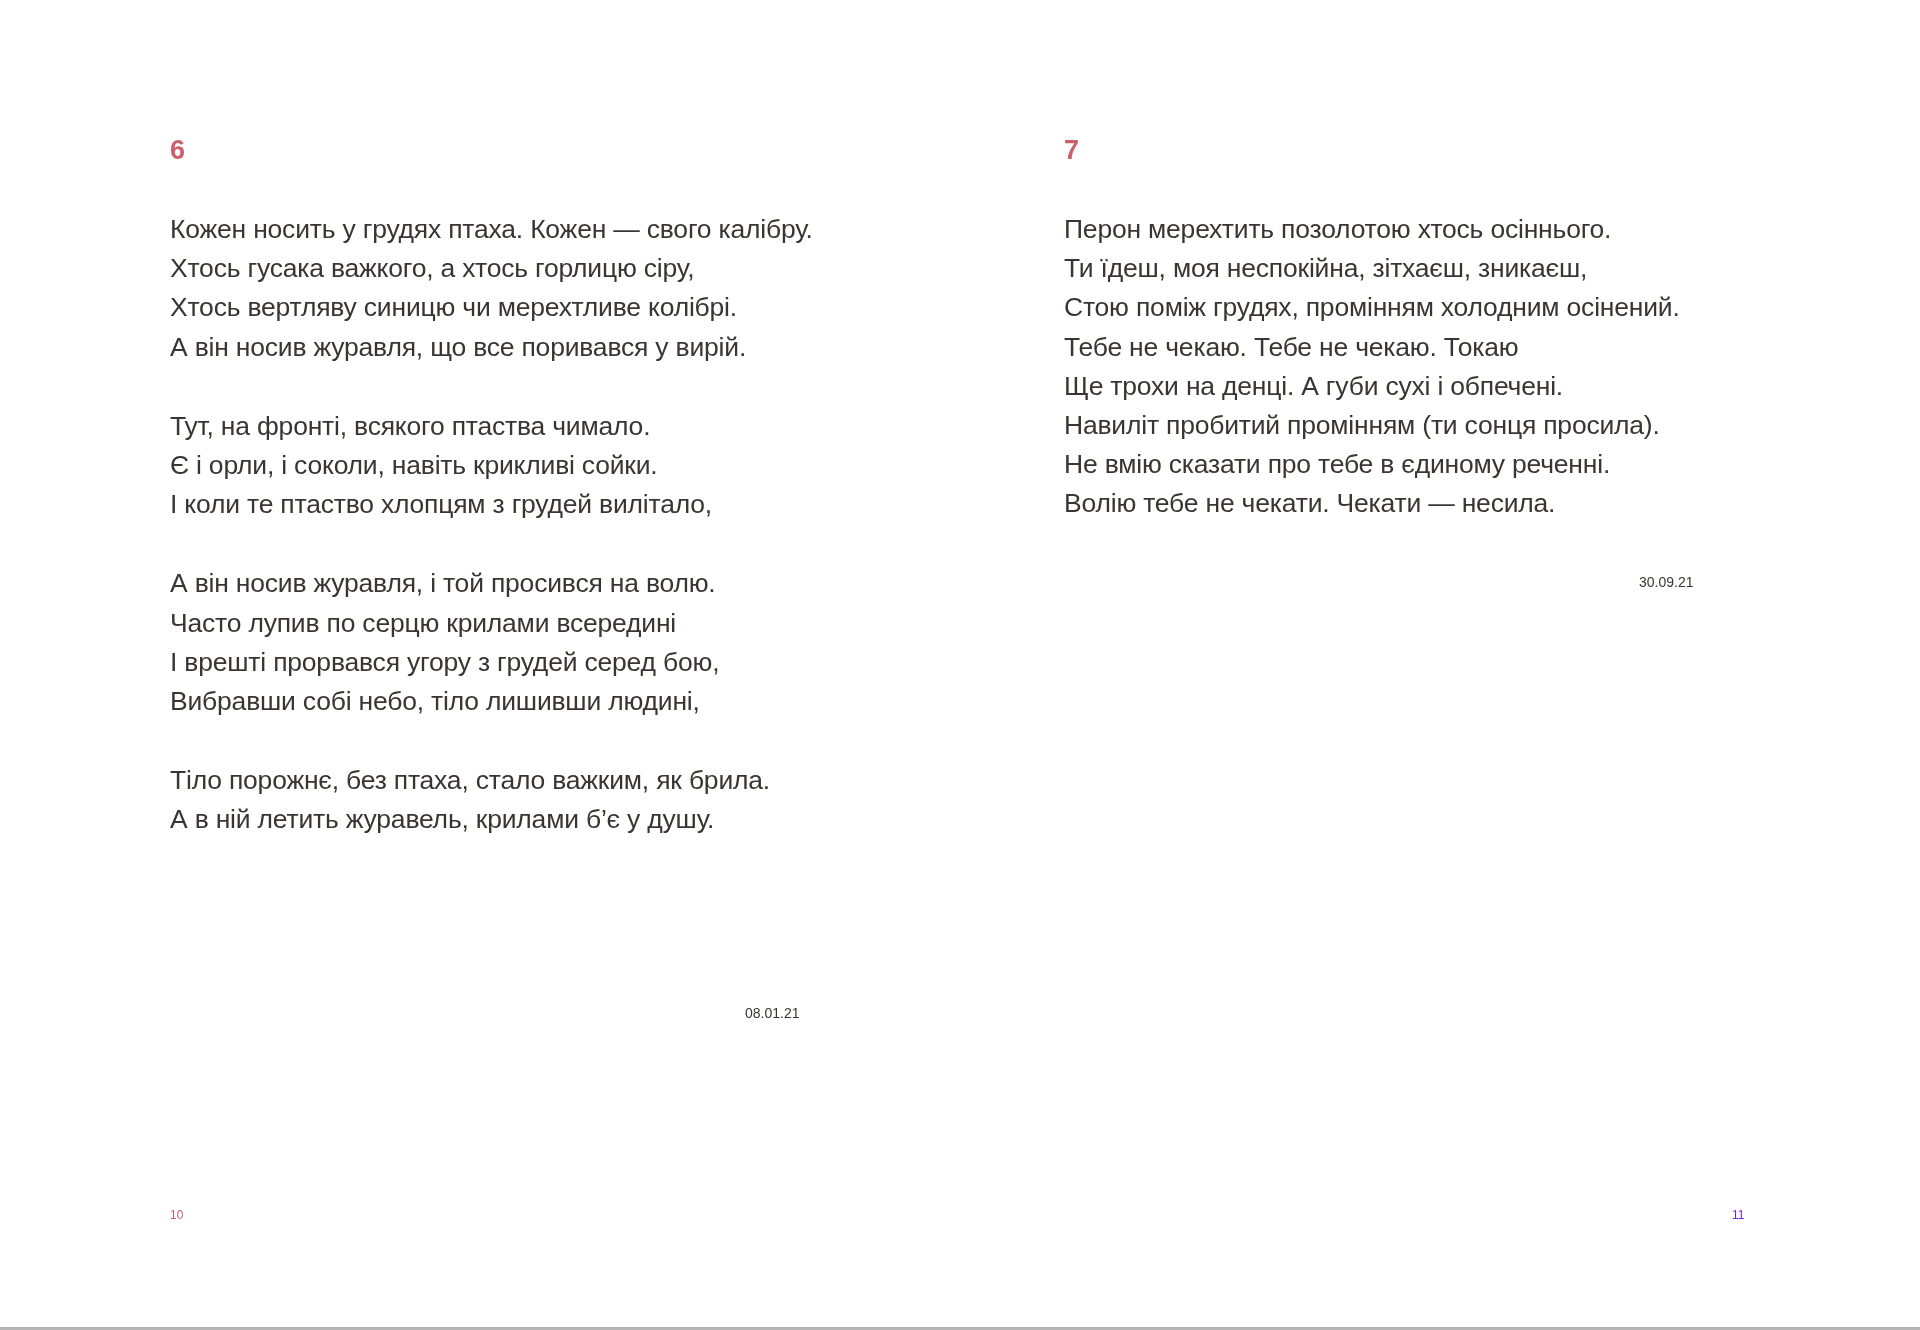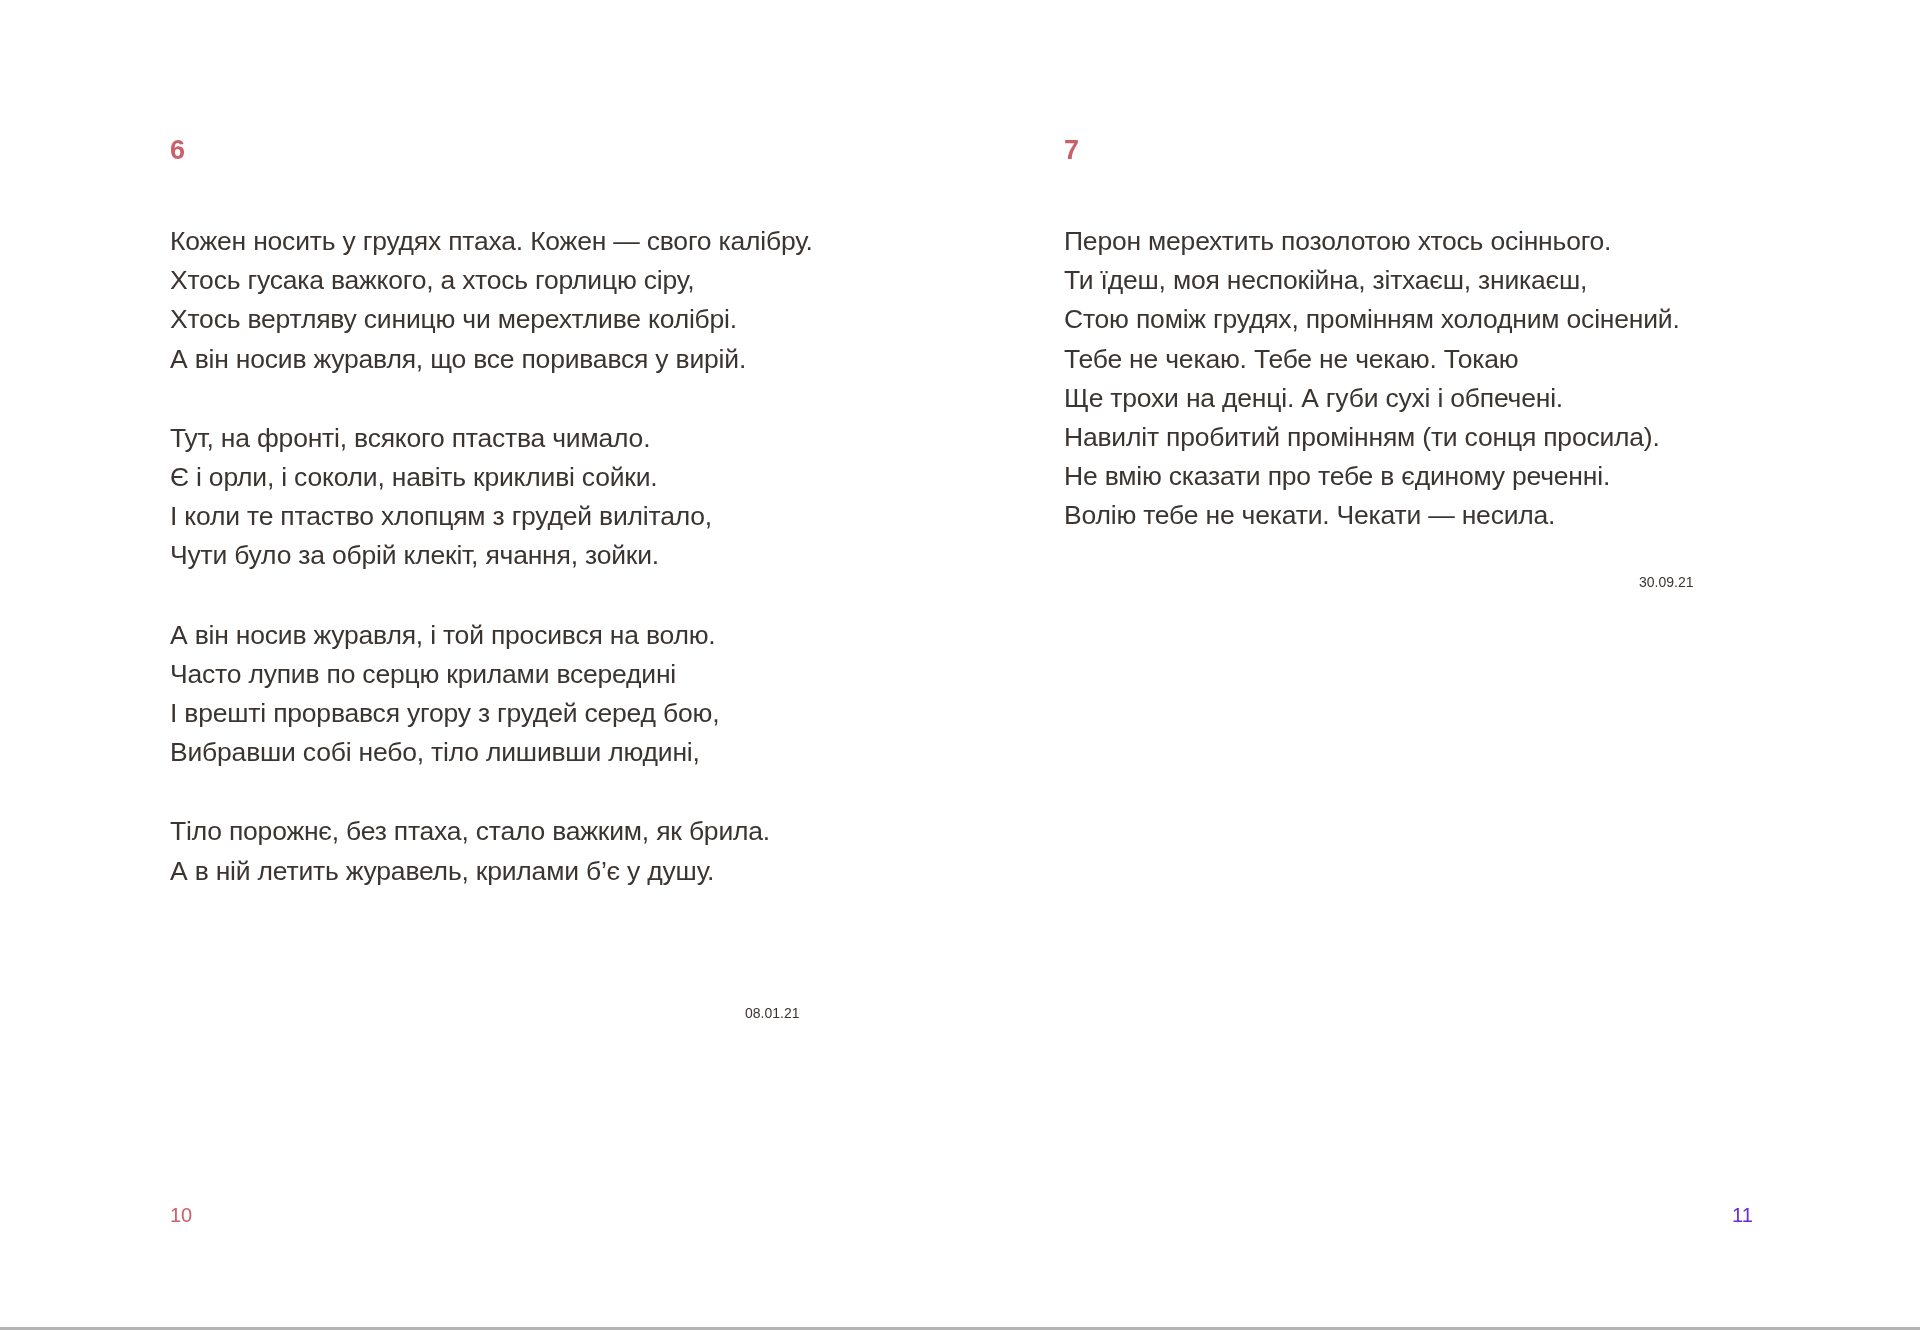--- a/index.html
+++ b/index.html
@@ -8,50 +8,49 @@
     font-family: "Liberation Sans", "DejaVu Sans", sans-serif;
     color: #3b3532;
   }
   .page { position: absolute; top: 0; height: 1327px; }
   .page.left { left: 0; width: 960px; }
   .page.right { left: 960px; width: 960px; }
   .poem-num {
     position: absolute; top: 135px; font-size: 27px; font-weight: bold; line-height: 30px;
   }
   .poem-body { position: absolute; top: 210px; }
-  .stanza { margin: 12px 0 40px 0; }
+  .stanza { margin: 0 0 40px 0; }
   .line {
     display: block; font-size: 26.5px; line-height: 39.2px; white-space: nowrap;
     letter-spacing: -0.2px;
   }
   .date {
     position: absolute; font-size: 14px; line-height: 26px; white-space: nowrap;
   }
-  .folio { position: absolute; top: 1204px; font-size: 20px; line-height: 22px; }
+  .folio { position: absolute; top: 1204px; font-size: 12px; line-height: 22px; }
   .bottom-rule {
     position: absolute; left: 0; top: 1327px; width: 1920px; height: 3px; background: #b4b4b4;
   }
 </style>
 </head>
 <body>
 
 <div class="page left">
   <div class="poem-num" style="left:170px;color:#c9606a;">6</div>
   <div class="poem-body" style="left:170px;">
     <div class="stanza">
       <span class="line">Кожен носить у грудях птаха. Кожен — свого калібру.</span>
       <span class="line">Хтось гусака важкого, а хтось горлицю сіру,</span>
       <span class="line">Хтось вертляву синицю чи мерехтливе колібрі.</span>
       <span class="line">А він носив журавля, що все поривався у вирій.</span>
     </div>
     <div class="stanza">
       <span class="line">Тут, на фронті, всякого птаства чимало.</span>
       <span class="line">Є і орли, і соколи, навіть крикливі сойки.</span>
       <span class="line">І коли те птаство хлопцям з грудей вилітало,</span>
-      <span class="line">Чути було за обрій клекіт, ячання, зойки.</span>
     </div>
     <div class="stanza">
       <span class="line">А він носив журавля, і той просився на волю.</span>
       <span class="line">Часто лупив по серцю крилами всередині</span>
       <span class="line">І врешті прорвався угору з грудей серед бою,</span>
       <span class="line">Вибравши собі небо, тіло лишивши людині,</span>
     </div>
     <div class="stanza">
       <span class="line">Тіло порожнє, без птаха, стало важким, як брила.</span>
       <span class="line">А в ній летить журавель, крилами б’є у душу.</span>

